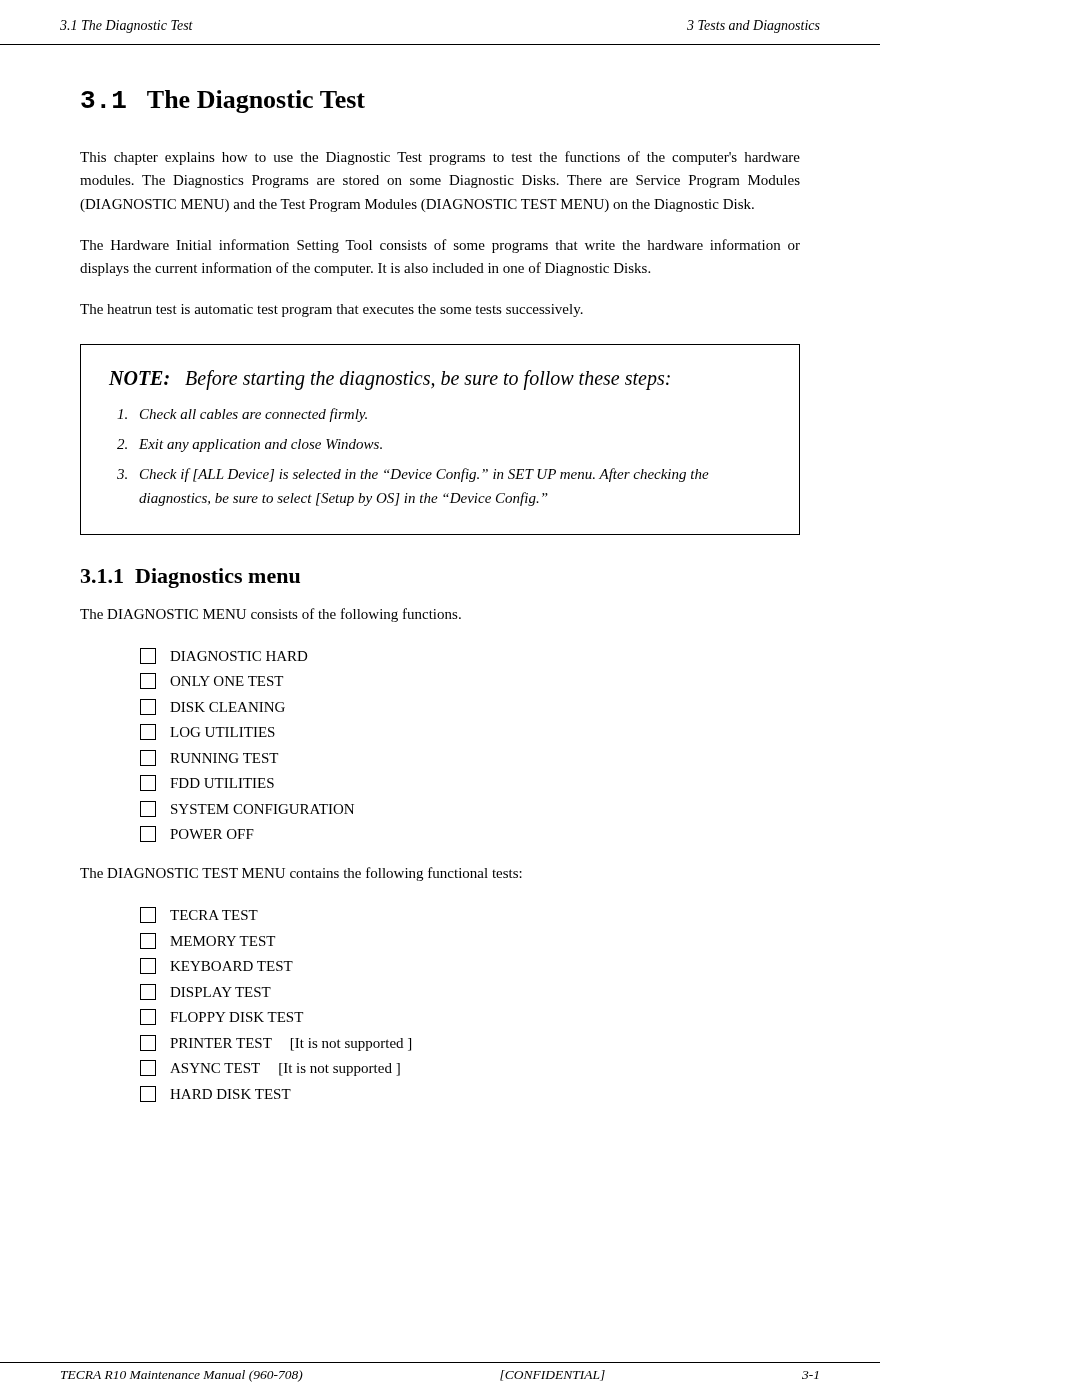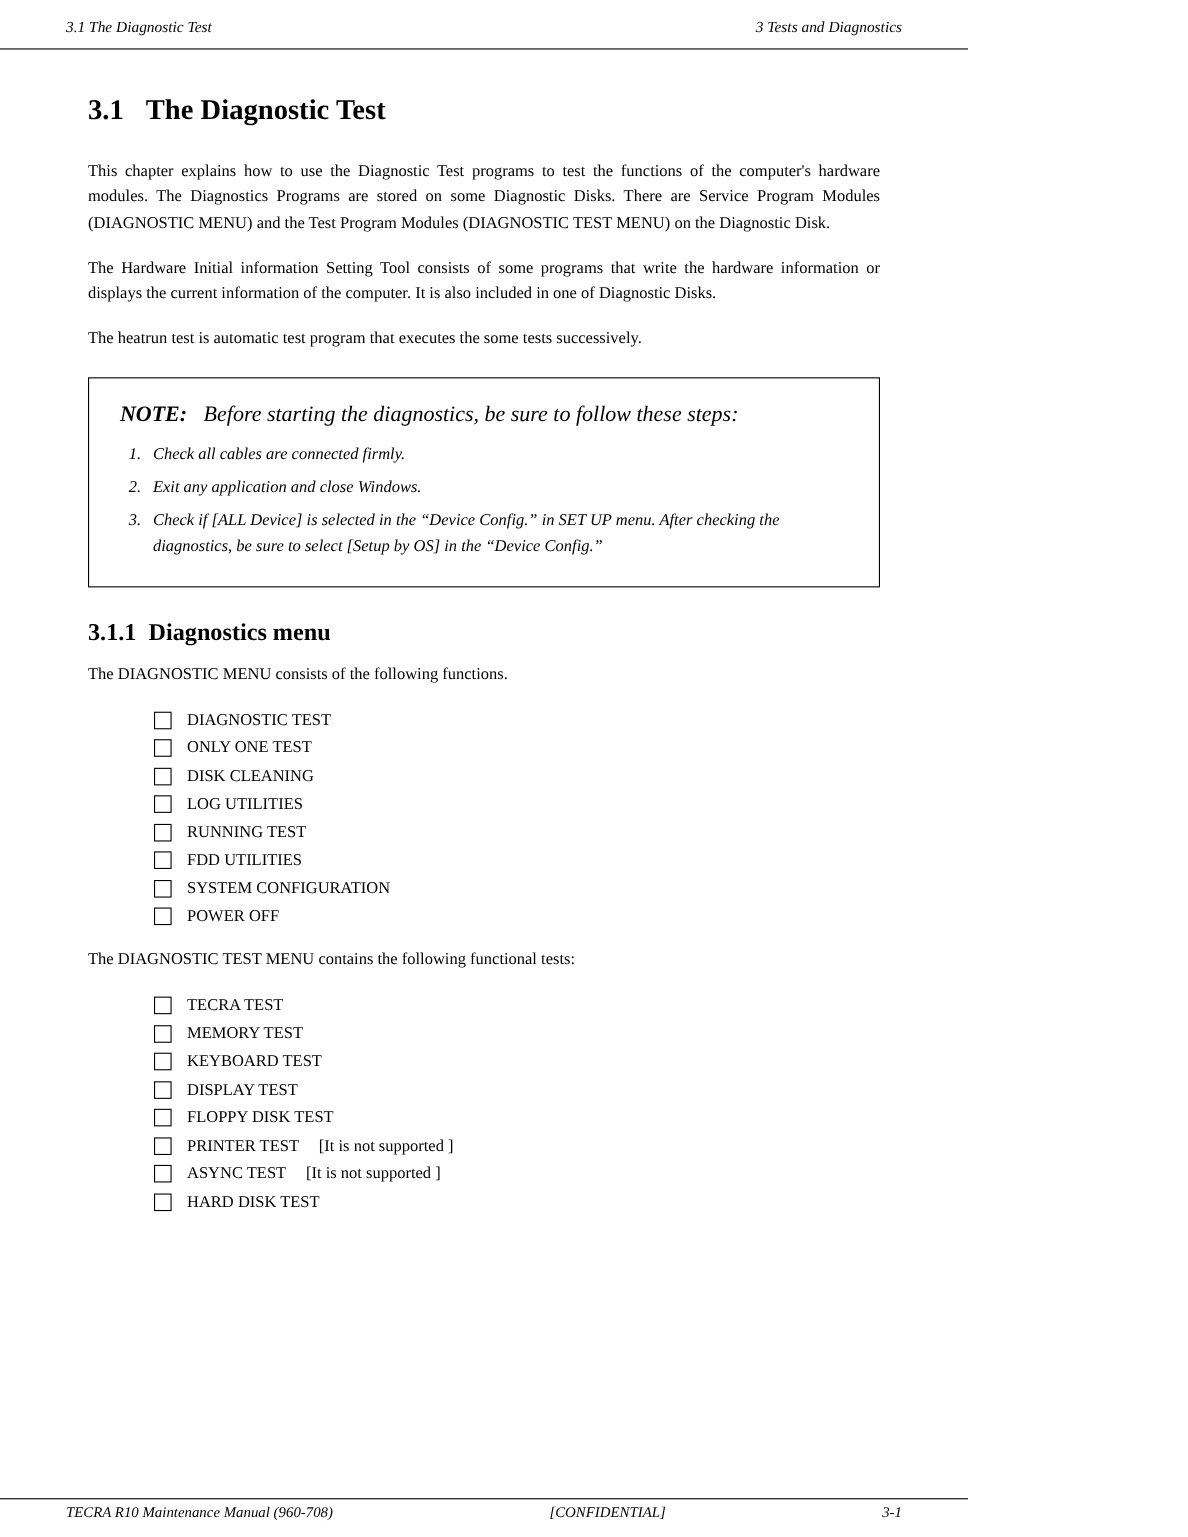--- a/index.html
+++ b/index.html
@@ -52,20 +52,21 @@
     }
 
     .section-title {
       font-size: 26px;
       font-weight: bold;
       margin-bottom: 30px;
     }
 
     .section-title .section-num {
       margin-right: 20px;
+      font-family: Liberation Mono, monospace;
     }
 
     .paragraph {
       font-size: 15px;
       line-height: 1.55;
       margin-bottom: 18px;
       text-align: justify;
     }
 
     
@@ -210,21 +211,21 @@
       </ol>
     </div>
 
     <div class="subsection-title">
       <span>3.1.1</span>&nbsp;&nbsp;<span>Diagnostics menu</span>
     </div>
 
     <p class="paragraph">The DIAGNOSTIC MENU consists of the following functions.</p>
 
     <ul class="checkbox-list" id="diag-menu-list">
-    <li>DIAGNOSTIC TEST</li>
+    <li>DIAGNOSTIC HARD</li>
         <li>ONLY ONE TEST</li>
         <li>DISK CLEANING</li>
         <li>LOG UTILITIES</li>
         <li>RUNNING TEST</li>
         <li>FDD UTILITIES</li>
         <li>SYSTEM CONFIGURATION</li>
         <li>POWER OFF</li>
       </ul>
 
     <p class="paragraph">The DIAGNOSTIC TEST MENU contains the following functional tests:</p>

